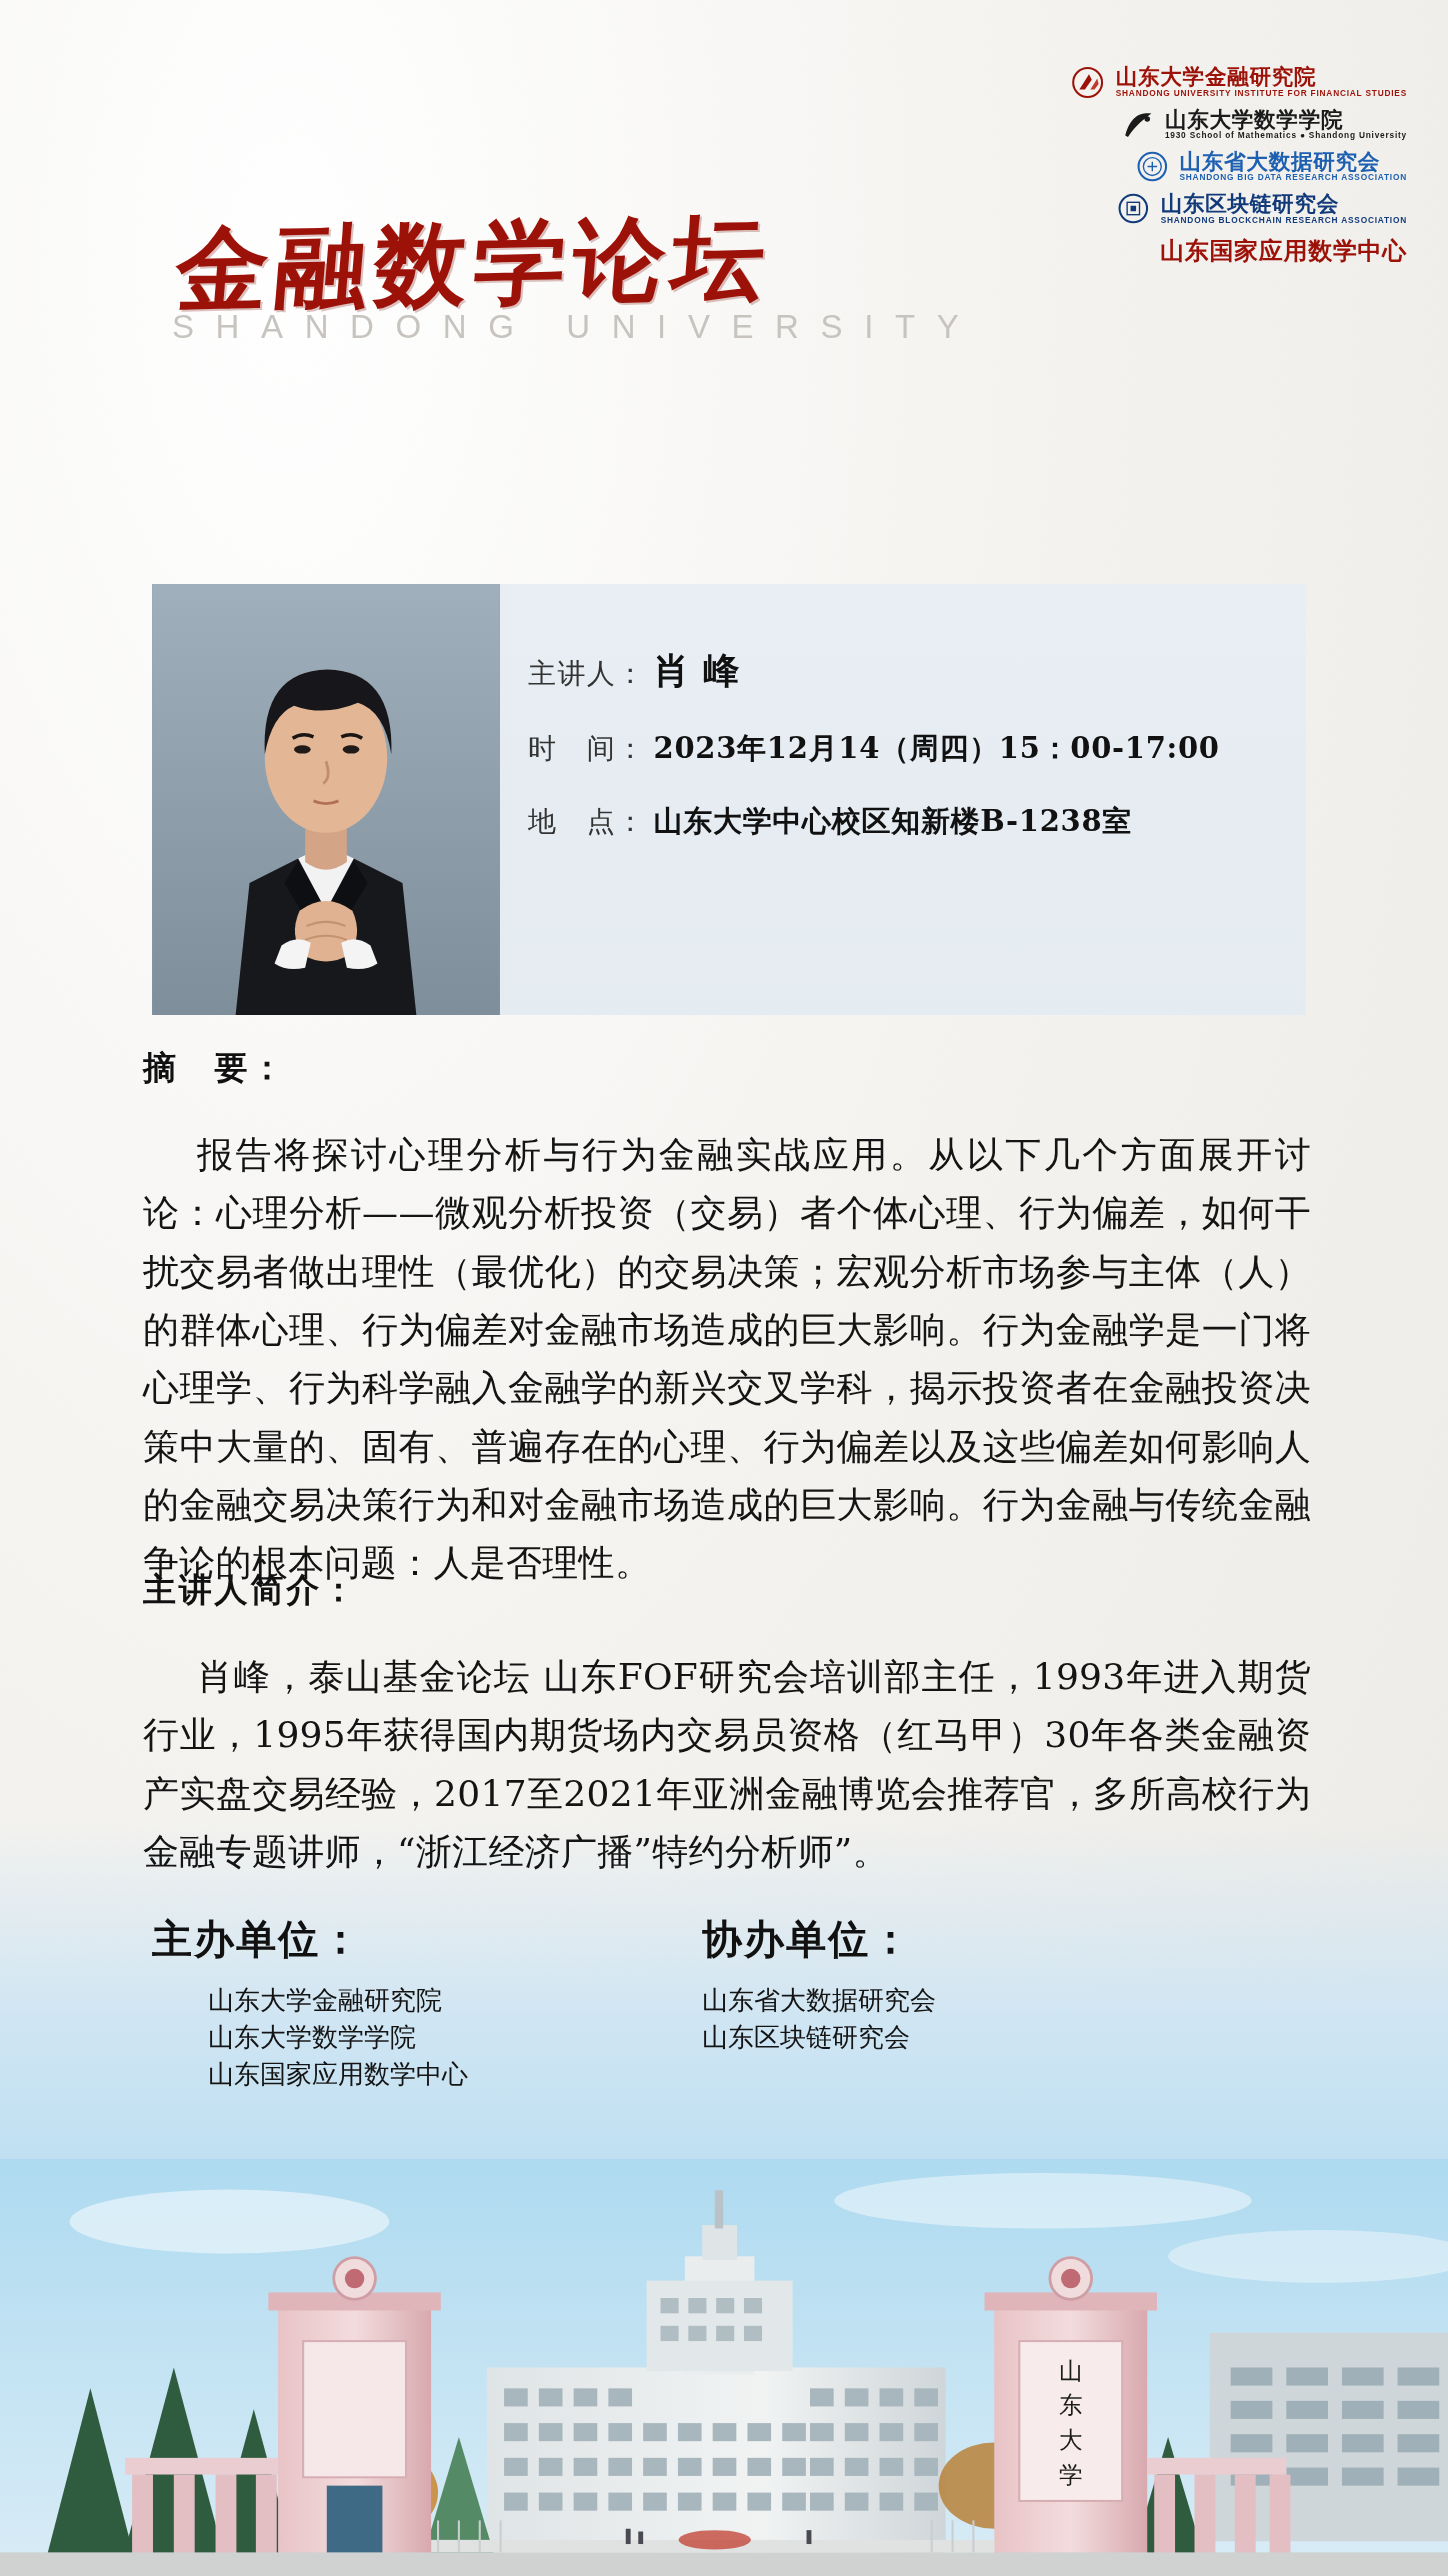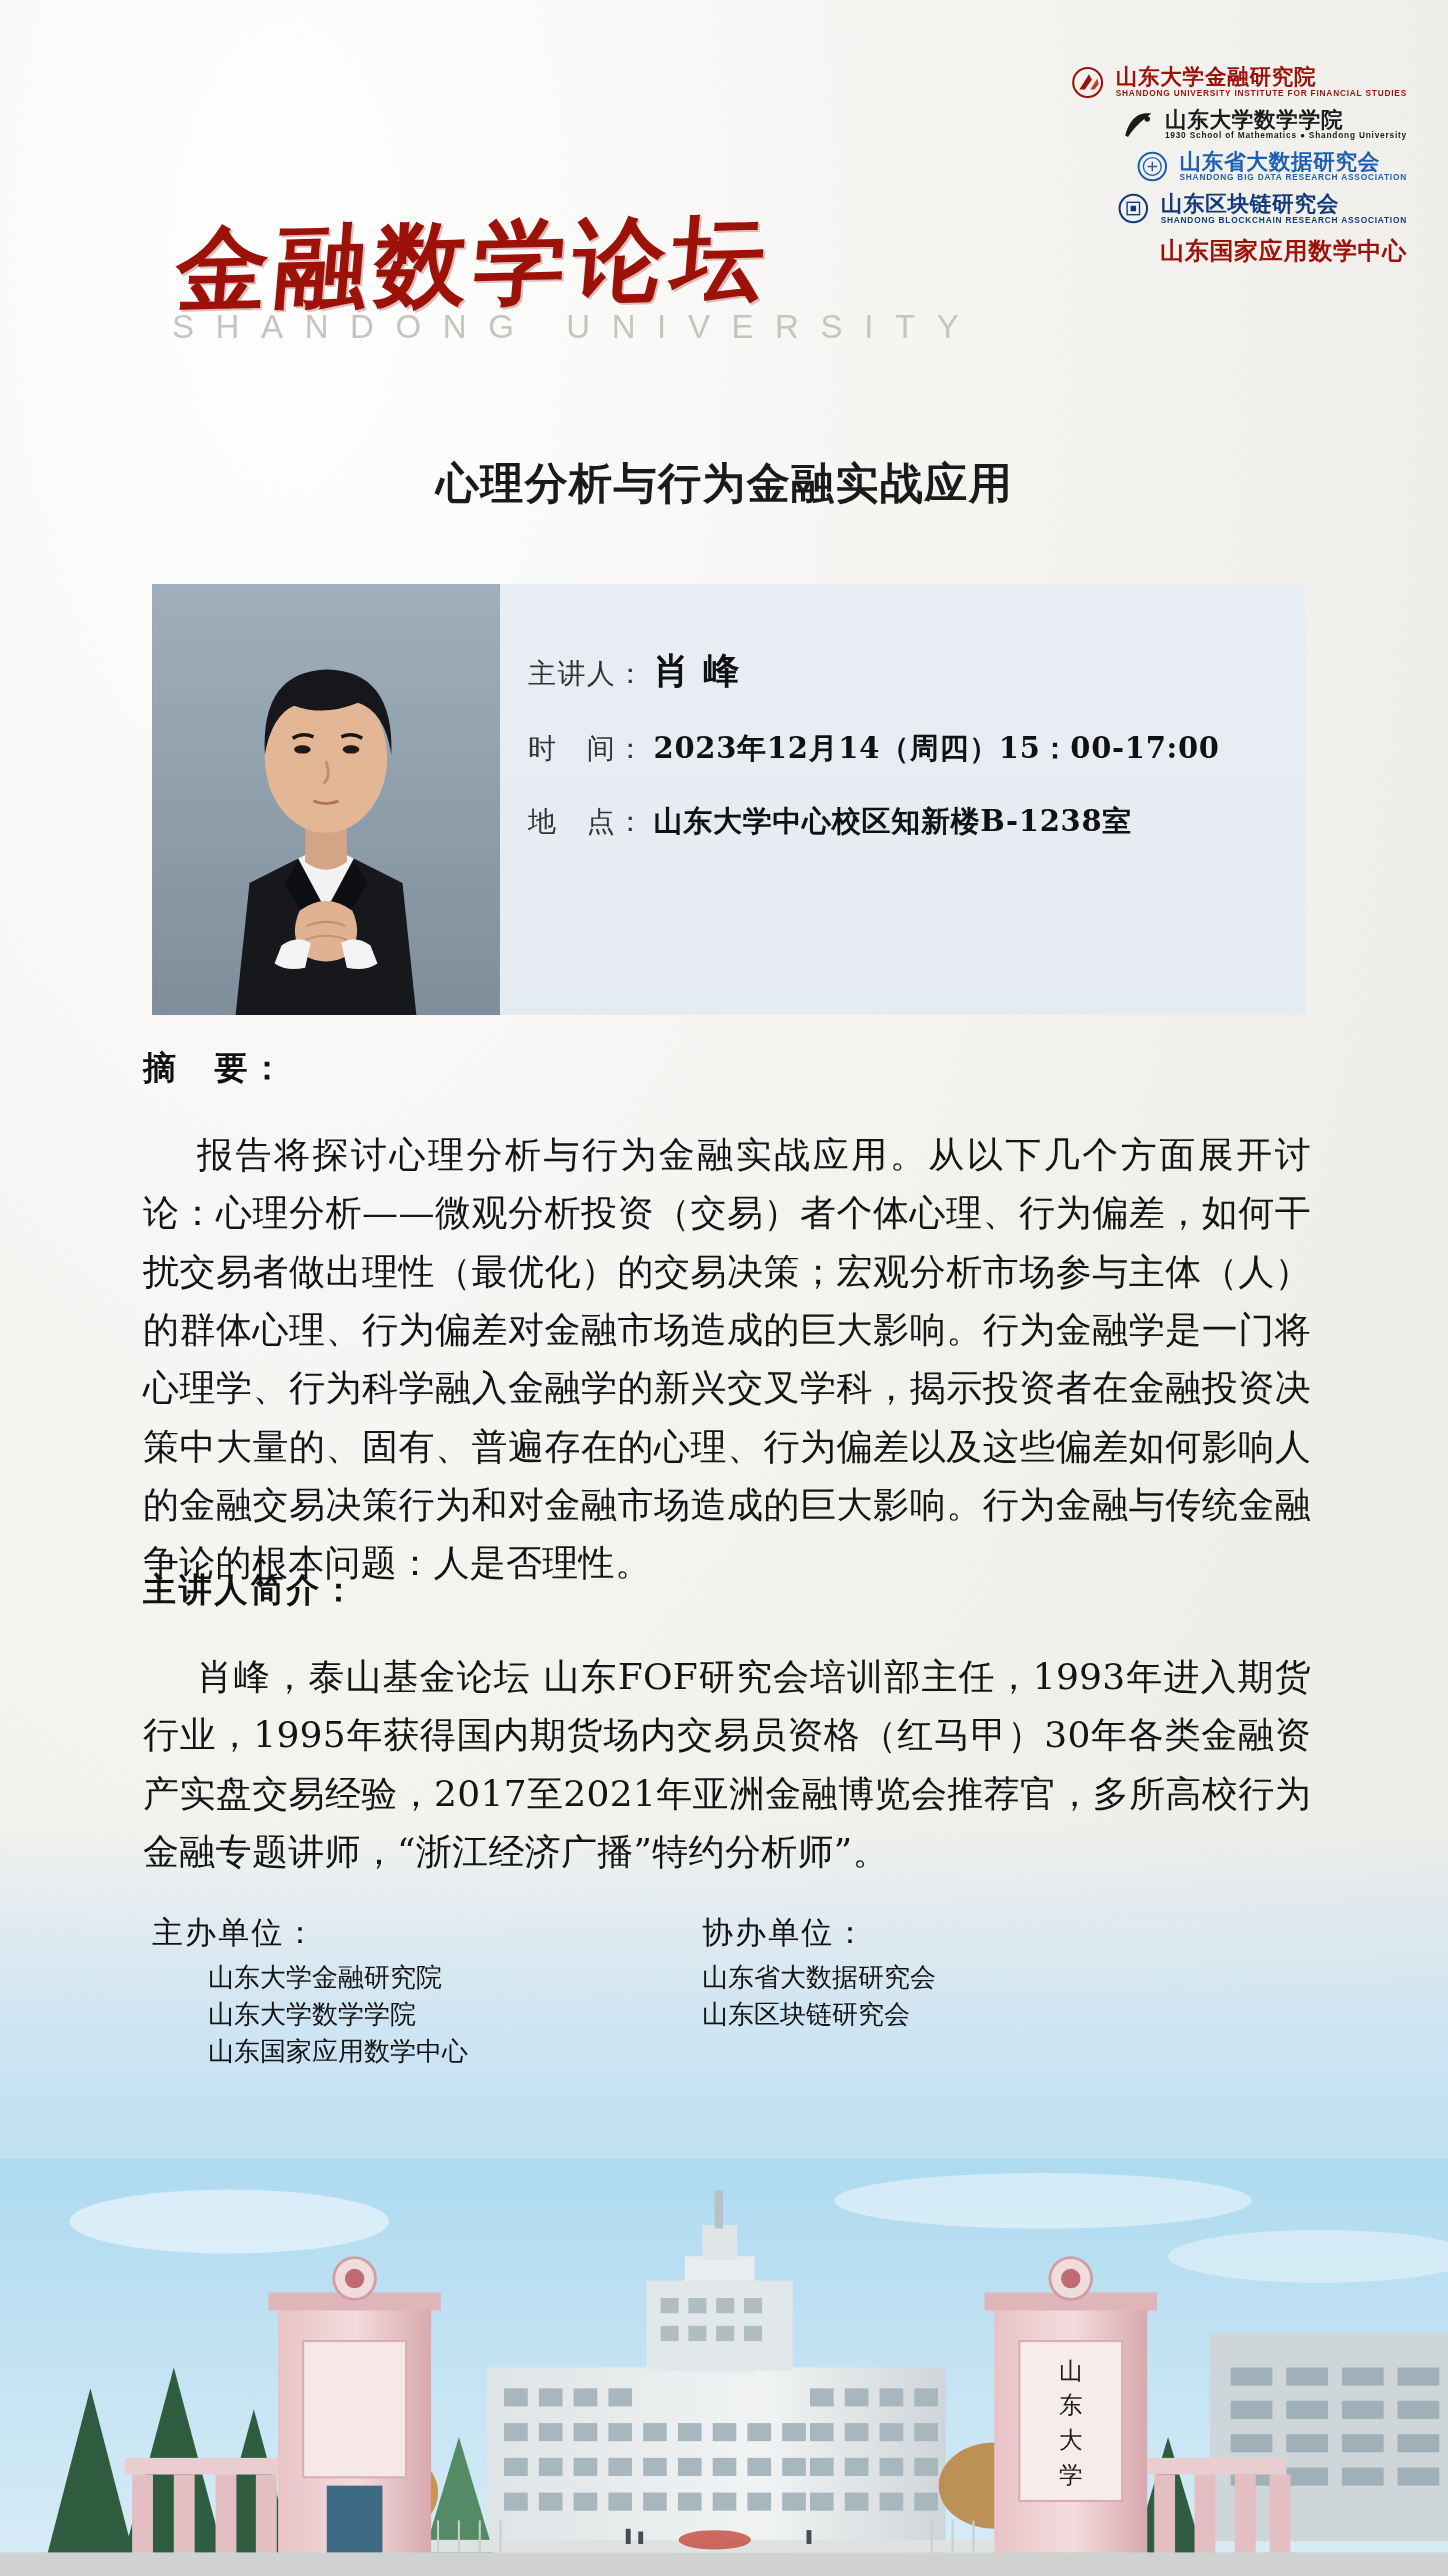--- a/index.html
+++ b/index.html
@@ -204,25 +204,25 @@
 
   #bio-title { top: 1568px; left: 143px; }
   #bio-text  { top: 1648px; left: 143px; width: 1168px; }
 
   
   .org-block { position: absolute; }
   #host-block { top: 1912px; left: 152px; }
   #cohost-block { top: 1912px; left: 702px; }
   .org-heading {
     font-family: "DejaVu Serif", serif;
-    font-weight: 400;
-    font-size: 31px;
+    font-weight: 700;
+    font-size: 40px;
     letter-spacing: 2.1px;
     color: #111;
-    margin-bottom: 5px;
+    margin-bottom: 15px;
   }
   .org-list {
     list-style: none;
     padding-left: 56px;
     font-family: "DejaVu Serif", serif;
     font-size: 26px;
     line-height: 1.42;
     color: #141414;
   }
   #cohost-block .org-list { padding-left: 0; }
@@ -308,21 +308,20 @@
 
       <div class="logo-row logo-row-5">
         <div class="logo-txt">
           <span class="logo-cn c-red">山东国家应用数学中心</span>
         </div>
       </div>
 
     </div>
   </div>
 
-  <div class="topic">心理分析与行为金融实战应用</div>
 
   <div class="info-band"></div>
 
   <div class="portrait">
     <svg width="348" height="431" viewBox="0 0 500 620">
       <defs>
         <linearGradient id="bgp" x1="0" y1="0" x2="0" y2="1">
           <stop offset="0%" stop-color="#9fb0bc"></stop>
           <stop offset="100%" stop-color="#7e8e9b"></stop>
         </linearGradient>

